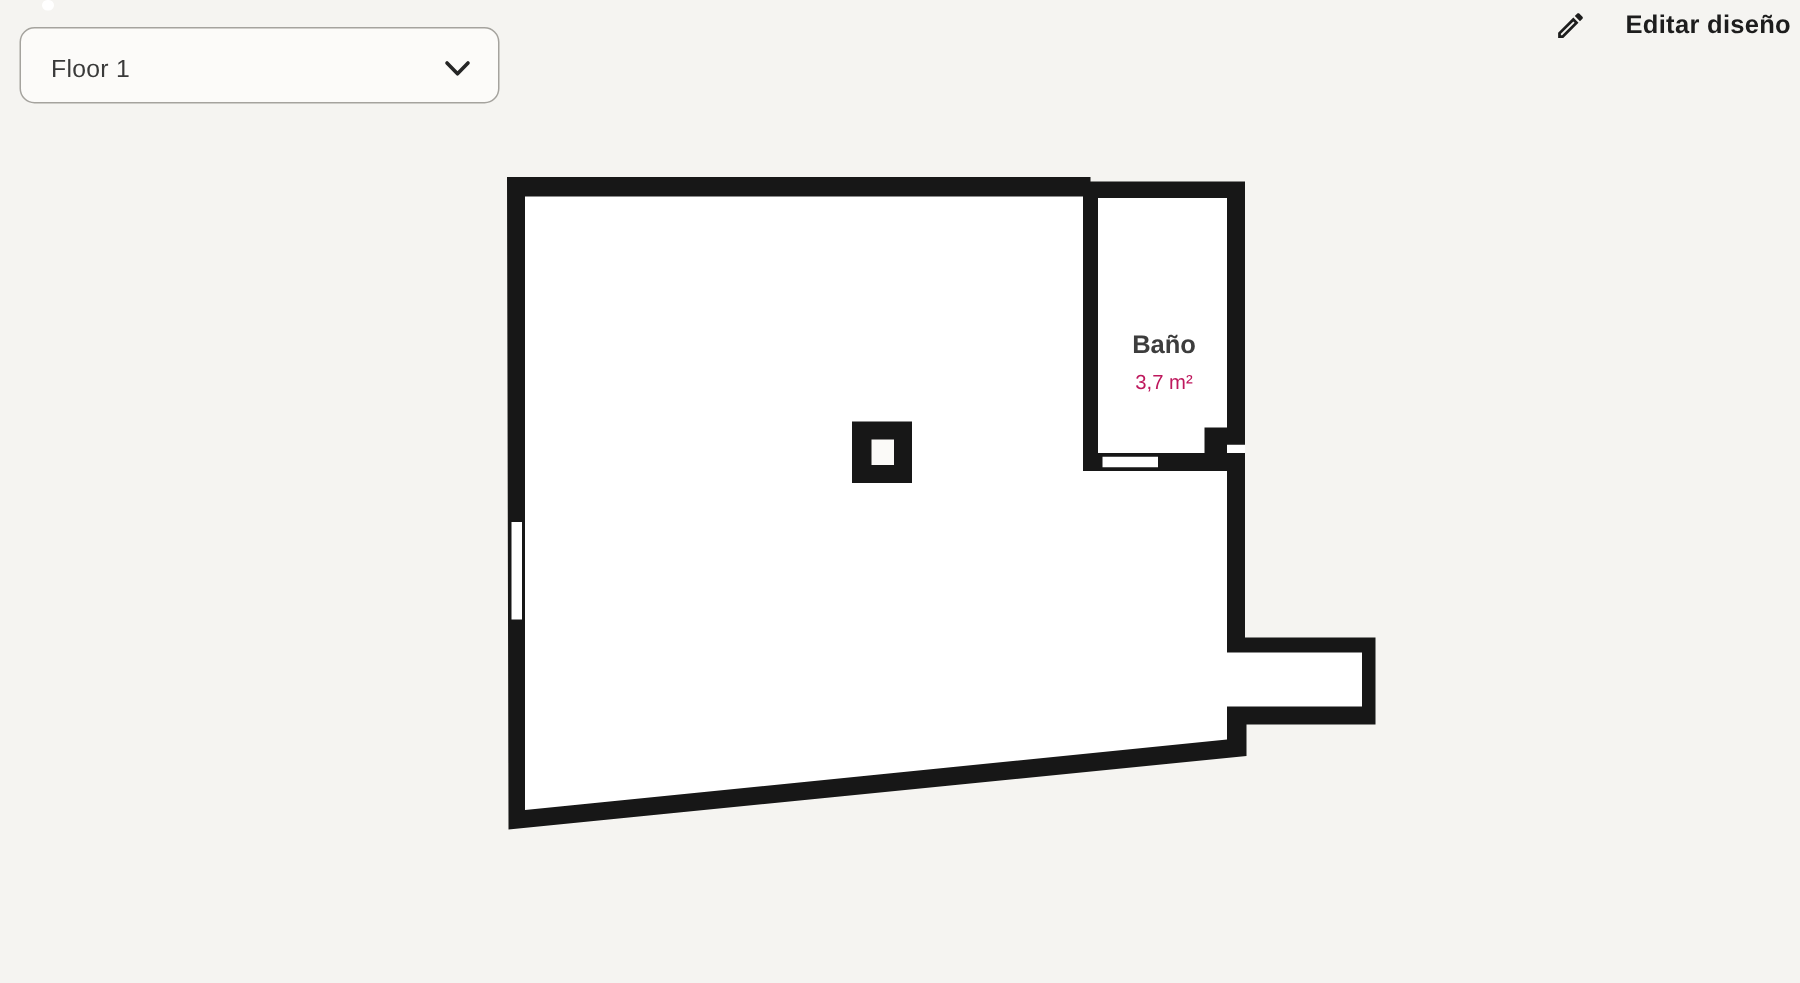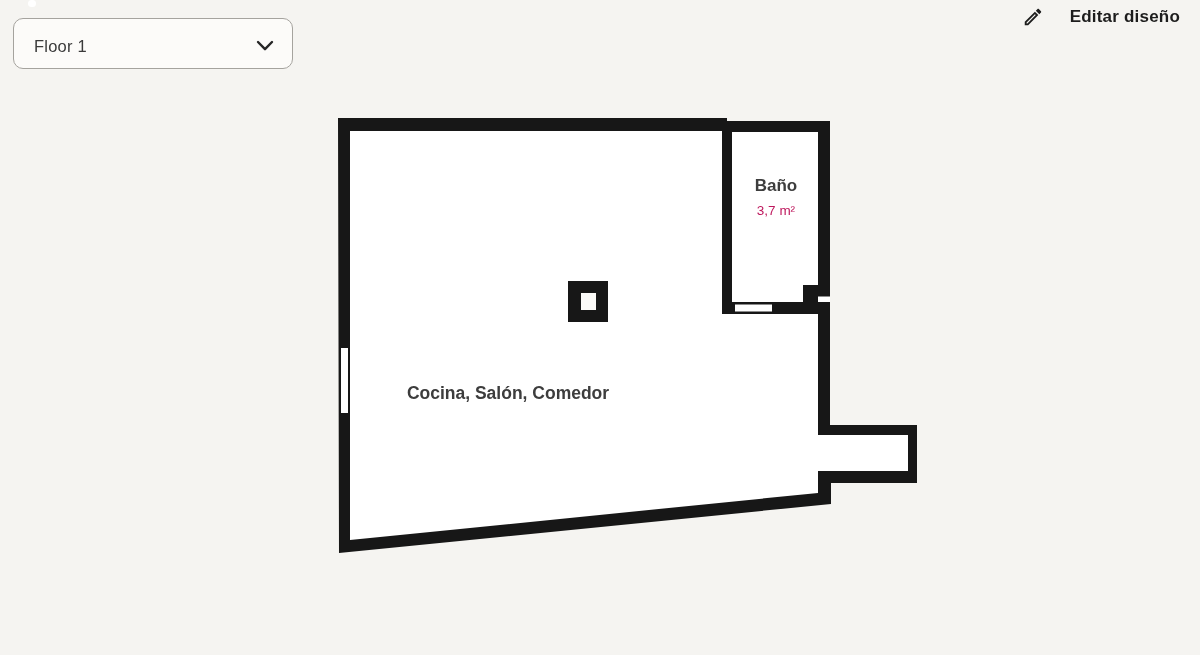--- a/index.html
+++ b/index.html
@@ -15,52 +15,52 @@
   
   .scroll-dot {
     position: absolute; left: 28px; top: 0px;
     width: 8px; height: 7px; border-radius: 4px;
     background: #ffffff;
   }
 
   
   .floor-selector {
     position: absolute; left: 13px; top: 18px;
-    width: 280px; height: 51px;
+    width: 320px; height: 51px;
     background: #fcfbf9;
     border: 1px solid #a5a39e;
     border-radius: 10px;
     display: flex; align-items: center; justify-content: space-between;
     padding: 5px 18px 0 20px;
     cursor: pointer;
   }
   .floor-selector .label {
     font-size: 16.5px; color: #3a3a3a; letter-spacing: .2px;
   }
   .chevron { width: 18px; height: 12px; display: block; }
 
   
   .edit-button {
-    position: absolute; right: 20px; top: 2px;
+    position: absolute; right: 6px; top: 2px;
     height: 30px;
     display: flex; align-items: center; gap: 26px;
     cursor: pointer;
     justify-content: flex-end;
   }
   .edit-button .label {
     font-size: 17px; font-weight: 700; color: #1d1d1d; letter-spacing: .2px;
   }
   .pencil { width: 22px; height: 22px; display: block; }
 
   
   svg.plan { position: absolute; left: 0; top: 0; width: 1200px; height: 655px; }
 
   .room-label {
     position: absolute; transform: translateX(-50%);
-    text-align: center; white-space: nowrap; pointer-events: none;
+    text-align: center; white-space: nowrap; pointer-events: none; margin-top: 44px;
   }
   .room-label .room-name {
     font-weight: 700; color: #3d3d3d; font-size: 17.5px; line-height: 20px;
   }
   .room-label .room-area {
     color: #be185d; font-size: 14px; line-height: 18px; margin-top: 5px;
   }
   .room-label.small .room-name { font-size: 17px; }
   .room-label.small .room-area { font-size: 13.5px; margin-top: 6px; }
 </style>
@@ -97,21 +97,20 @@
 
     <rect fill="#ffffff" x="818" y="296.5" width="12" height="5.5"></rect>
 
     <rect fill="#ffffff" x="341" y="348" width="7" height="65"></rect>
 
     <rect fill="#171717" x="568" y="281" width="40" height="41"></rect>
     <rect fill="#fbfaf8" x="581" y="293" width="15" height="17"></rect>
   </svg>
 
   <div class="room-label" style="left:508px; top:383px;">
-    <div class="room-name">Cocina, Salón, Comedor</div>
   </div>
 
   <div class="room-label small" style="left:776px; top:176px;">
     <div class="room-name">Baño</div>
     <div class="room-area">3,7 m²</div>
   </div>
 
 </div>
 
 </body></html>

